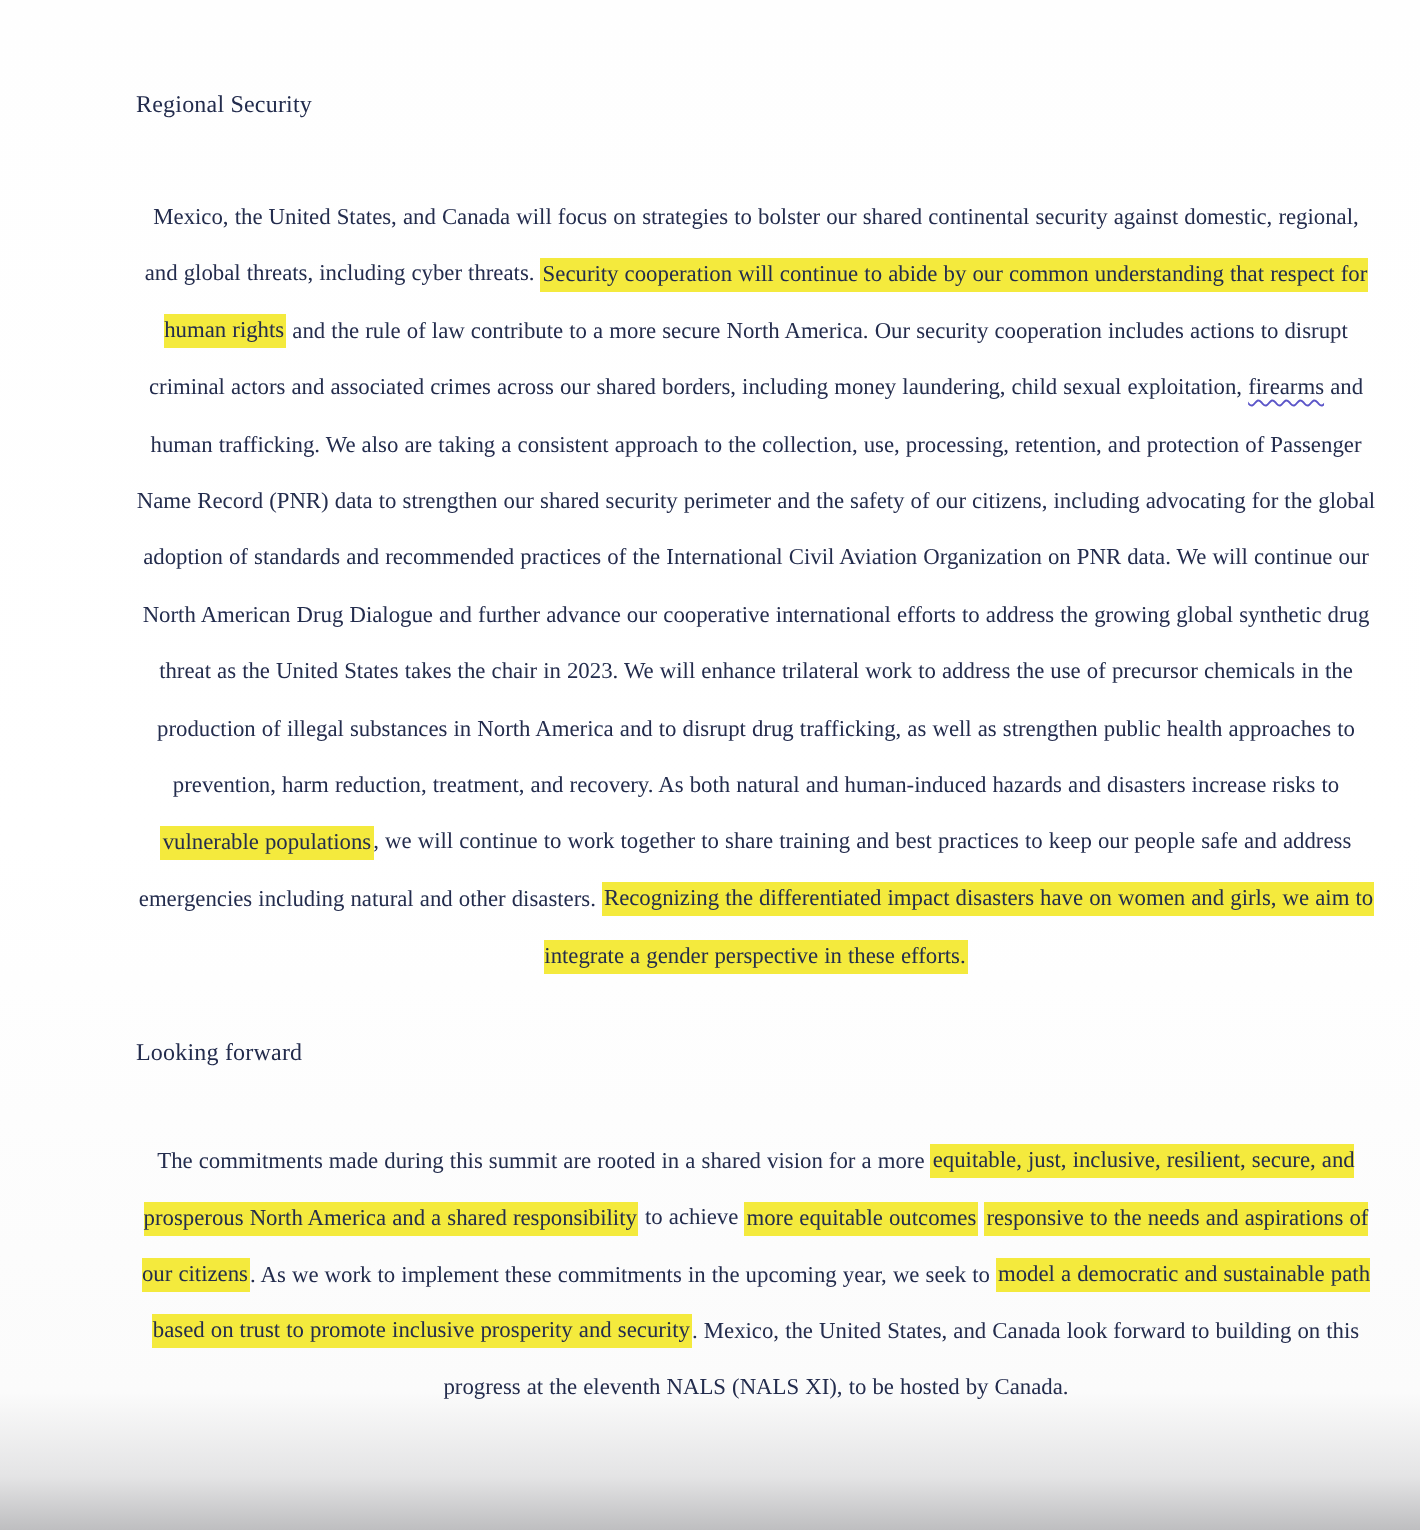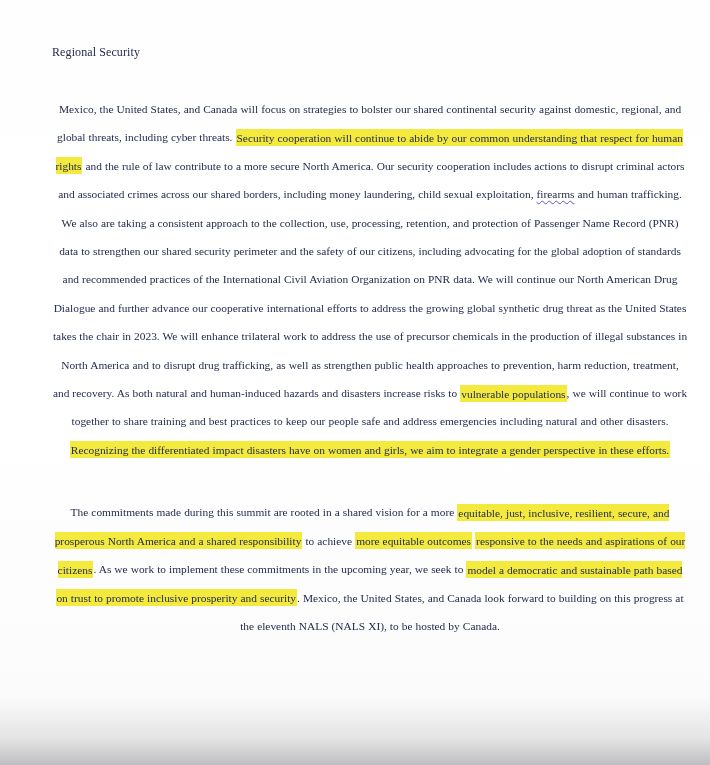--- a/index.html
+++ b/index.html
@@ -13,21 +13,21 @@
   body {
     width: 710px;
     height: 765px;
     overflow: hidden;
     font-family: "Liberation Serif", "DejaVu Serif", serif;
     background: linear-gradient(180deg, #fefefe 0%, #ffffff 55%, #fbfbfb 91%, #e4e4e5 96.5%, var(--fade-color) 100%);
   }
   .page {
     width: 710px;
     height: 765px;
-    padding: 45px 22px 0 52px;
+    padding: 45px 22px 0 68px;
     color: var(--text-color);
   }
   .section-heading {
     font-size: 12px;
     font-weight: normal;
     margin: 0;
     line-height: 14px;
     letter-spacing: 0.1px;
   }
   .section-heading.second { margin-top: 26px; }
@@ -54,16 +54,17 @@
 </style>
 </head>
 <body>
 
 <div class="page">
 
   <h2 class="section-heading first">Regional Security</h2>
 
   <p class="doc-paragraph first"><span class="run-plain">Mexico, the United States, and Canada will focus on strategies to bolster our shared continental security against domestic, regional, and global threats, including cyber threats. </span><span class="run-highlight">Security cooperation will continue to abide by our common understanding that respect for human rights</span><span class="run-plain"> and the rule of law contribute to a more secure North America. Our security cooperation includes actions to disrupt criminal actors and associated crimes across our shared borders, including money laundering, child sexual exploitation, </span><span class="run-squiggly">firearms</span><span class="run-plain"> and human trafficking. We also are taking a consistent approach to the collection, use, processing, retention, and protection of Passenger Name Record (PNR) data to strengthen our shared security perimeter and the safety of our citizens, including advocating for the global adoption of standards and recommended practices of the International Civil Aviation Organization on PNR data. We will continue our North American Drug Dialogue and further advance our cooperative international efforts to address the growing global synthetic drug threat as the United States takes the chair in 2023. We will enhance trilateral work to address the use of precursor chemicals in the production of illegal substances in North America and to disrupt drug trafficking, as well as strengthen public health approaches to prevention, harm reduction, treatment, and recovery. As both natural and human-induced hazards and disasters increase risks to </span><span class="run-highlight">vulnerable populations</span><span class="run-plain">, we will continue to work together to share training and best practices to keep our people safe and address emergencies including natural and other disasters. </span><span class="run-highlight">Recognizing the differentiated impact disasters have on women and girls, we aim to integrate a gender perspective in these efforts.</span></p>
 
+  <h2 class="section-heading second">Looking forward</h2>
 
   <p class="doc-paragraph second"><span class="run-plain">The commitments made during this summit are rooted in a shared vision for a more </span><span class="run-highlight">equitable, just, inclusive, resilient, secure, and prosperous North America and a shared responsibility</span><span class="run-plain"> to achieve </span><span class="run-highlight">more equitable outcomes</span><span class="run-plain"> </span><span class="run-highlight">responsive to the needs and aspirations of our citizens</span><span class="run-plain">. As we work to implement these commitments in the upcoming year, we seek to </span><span class="run-highlight">model a democratic and sustainable path based on trust to promote inclusive prosperity and security</span><span class="run-plain">. Mexico, the United States, and Canada look forward to building on this progress at the eleventh NALS (NALS XI), to be hosted by Canada.</span></p>
 
 </div>
 
 </body></html>

